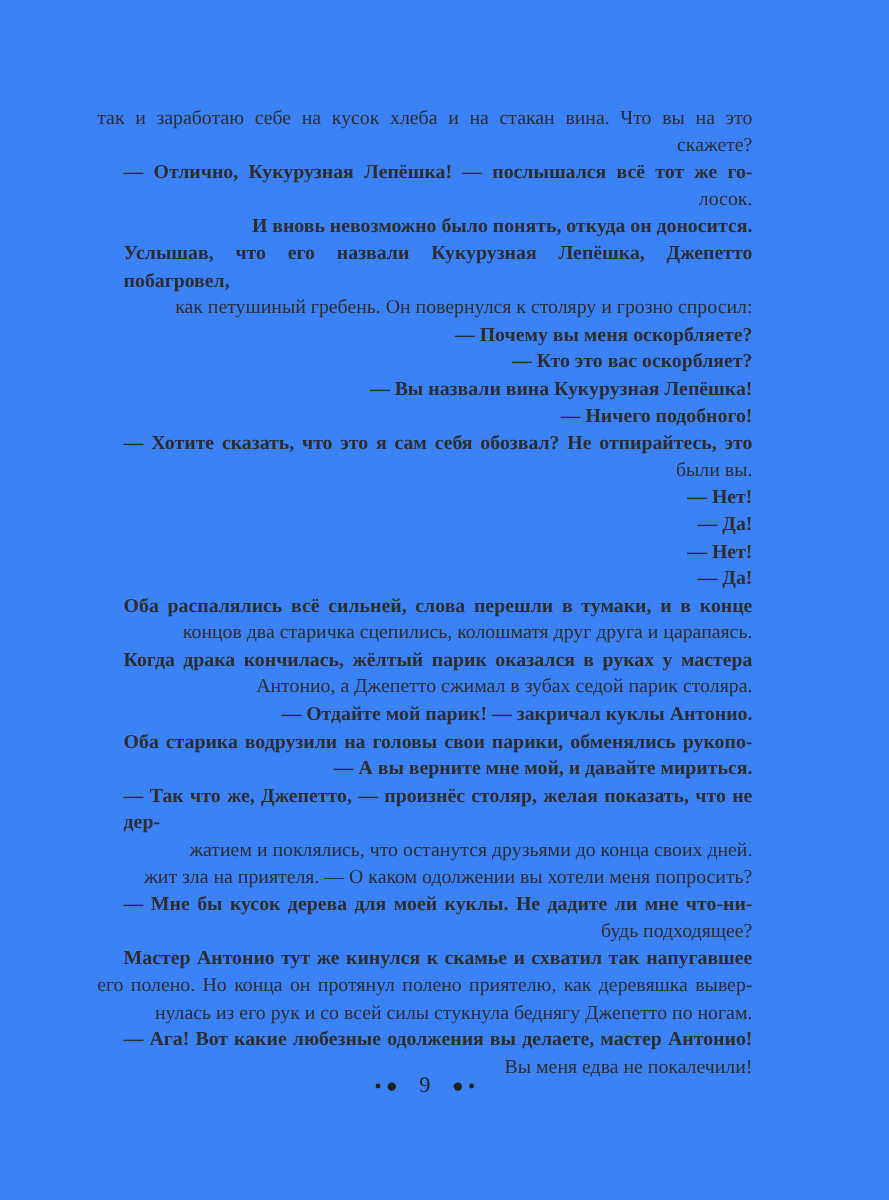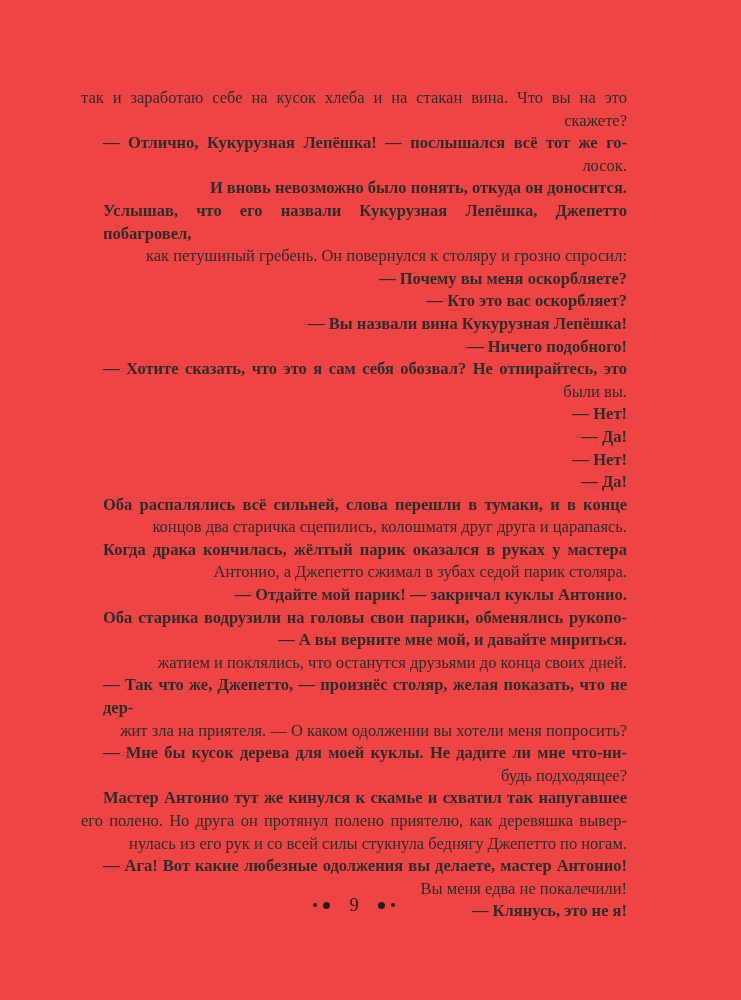--- a/index.html
+++ b/index.html
@@ -8,21 +8,21 @@
   }
   body {
     width: 741px; height: 1000px;
     position: relative;
     overflow: hidden;
     font-family: "Liberation Serif", "DejaVu Serif", serif;
   }
   .page {
     position: absolute;
     inset: 0;
-    background: #ef4444;
+    background: #3b82f6;
   }
   .text-block {
     position: absolute;
     left: 81px;
     top: 87px;
     width: 546px;
     font-size: 16.5px;
     line-height: 22.6px;
     color: #2d2d2d;
   }
@@ -91,31 +91,30 @@
       <div class="line ind">— Да!</div>
       <div class="line ind">— Нет!</div>
       <div class="line ind">— Да!</div>
       <div class="line just ind">Оба распалялись всё сильней, слова перешли в тумаки, и в конце</div>
       <div class="line">концов два старичка сцепились, колошматя друг друга и царапаясь.</div>
       <div class="line just ind">Когда драка кончилась, жёлтый парик оказался в руках у мастера</div>
       <div class="line">Антонио, а Джепетто сжимал в зубах седой парик столяра.</div>
       <div class="line ind">— Отдайте мой парик! — закричал куклы Антонио.</div>
       <div class="line just ind">Оба старика водрузили на головы свои парики, обменялись рукопо-</div>
       <div class="line ind">— А вы верните мне мой, и давайте мириться.</div>
+      <div class="line just ind">— Так что же, Джепетто, — произнёс столяр, желая показать, что не дер-</div>
       <div class="line">жатием и поклялись, что останутся друзьями до конца своих дней.</div>
-      <div class="line just ind">— Так что же, Джепетто, — произнёс столяр, желая показать, что не дер-</div>
       <div class="line">жит зла на приятеля. — О каком одолжении вы хотели меня попросить?</div>
       <div class="line just ind">— Мне бы кусок дерева для моей куклы. Не дадите ли мне что-ни-</div>
       <div class="line">будь подходящее?</div>
       <div class="line just ind">Мастер Антонио тут же кинулся к скамье и схватил так напугавшее</div>
-      <div class="line just">его полено. Но друга он протянул полено приятелю, как деревяшка вывер-</div>
+      <div class="line just">его полено. Но конца он протянул полено приятелю, как деревяшка вывер-</div>
       <div class="line">нулась из его рук и со всей силы стукнула беднягу Джепетто по ногам.</div>
       <div class="line just ind">— Ага! Вот какие любезные одолжения вы делаете, мастер Антонио!</div>
       <div class="line">Вы меня едва не покалечили!</div>
-      <div class="line ind">— Клянусь, это не я!</div>
     </div>
 
   <div class="footer">
     <span class="orn">
       <span class="dot small"></span>
       <span class="dot big"></span>
     </span>
     <span class="pagenum">9</span>
     <span class="orn">
       <span class="dot big"></span>

